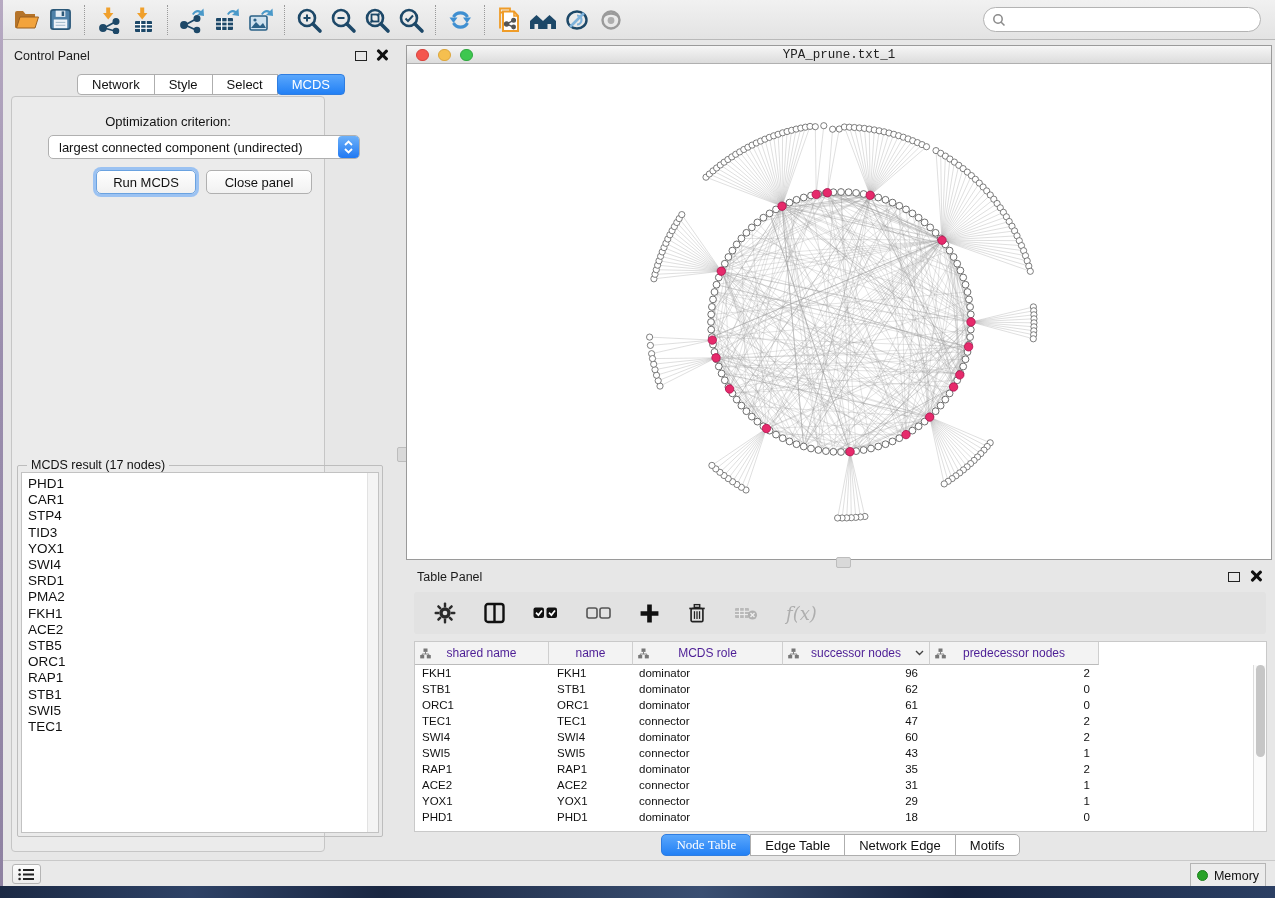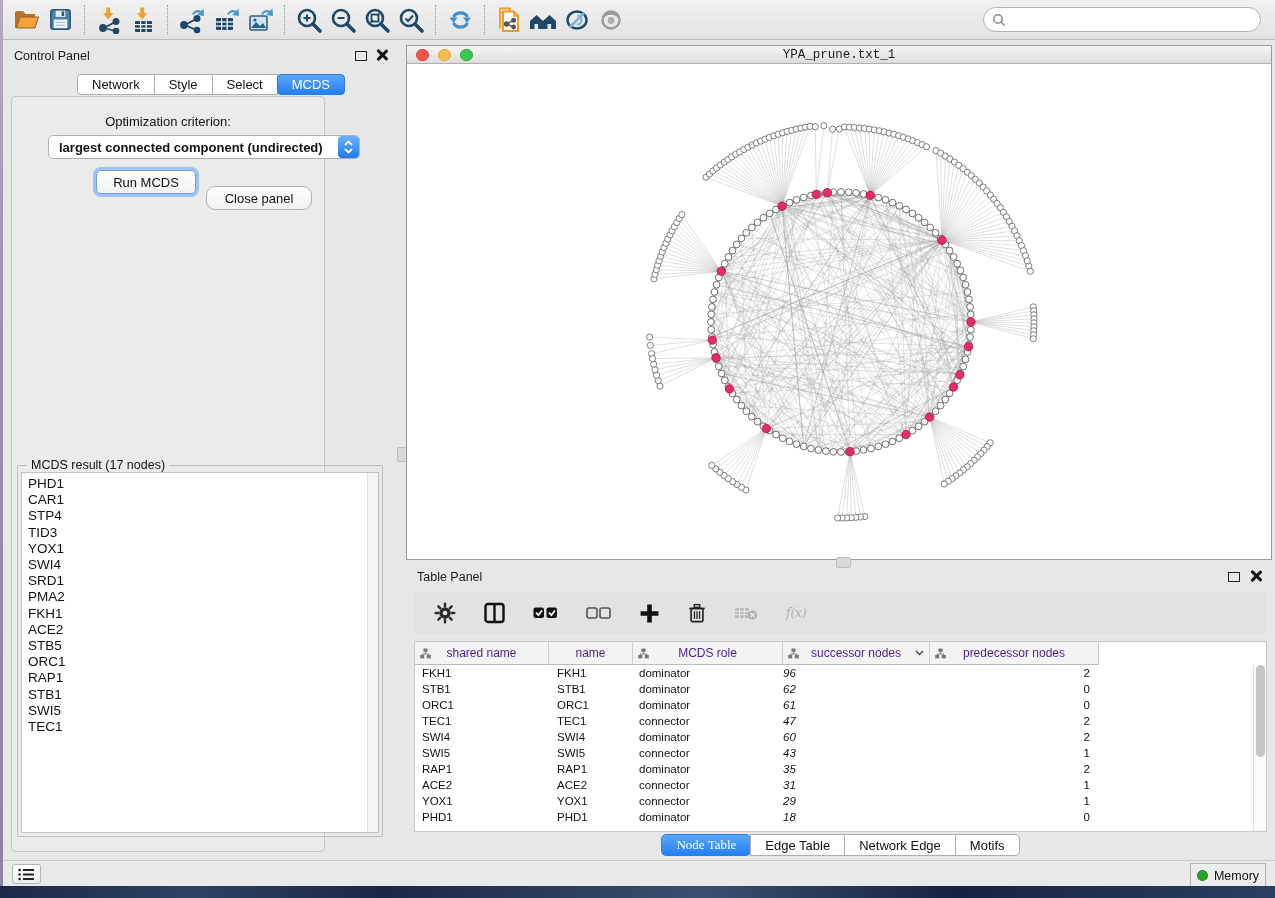--- a/index.html
+++ b/index.html
@@ -39,29 +39,29 @@
     font-size:13px; color:#111; display:flex; align-items:center; justify-content:center; padding:0 14px;}
   .seg.first { border-radius:4px 0 0 4px; margin-left:0;}
   .seg.sel-blue { background:linear-gradient(180deg,#5aa7fc,#2280f5); color:#fff;
     border:1px solid #2f7de0; border-radius:4px; }
   #cp-box { position:absolute; left:8px; top:51px; width:314px; height:756px;
     background:#ebebeb; border:1px solid #c6c6c6; border-radius:4px; }
   #opt-label { position:absolute; left:0; top:17px; width:100%; text-align:center;
     font-size:13px; color:#111; }
   #criterion-dd { position:absolute; left:36px; top:38px; width:312px; height:24px;
     background:#fff; border:1px solid #b0b0b0; border-radius:5px; font-size:13px; color:#111; }
-  #criterion-dd .val { position:absolute; left:10px; top:3.5px;font-weight:bold; }
+  #criterion-dd .val { position:absolute; left:10px; top:3.5px; }
   #dd-stepper { position:absolute; right:0px; top:0px; width:21px; height:22px;
     background:linear-gradient(180deg,#6db1f9,#2079f3); border-radius:4px;
     display:flex; flex-direction:column; align-items:center; justify-content:center; }
   .btn { position:absolute; height:24px; background:linear-gradient(180deg,#ffffff,#f1f1f1);
     border:1px solid #b0b0b0; border-radius:5px; font-size:13px; color:#111;
     display:flex; align-items:center; justify-content:center; }
   #run-btn { left:84px; top:73px; width:100px; box-shadow:0 0 0 3px rgba(90,160,248,.55); border-color:#6aa2e0;}
-  #closep-btn { left:194px; top:89px; width:106px;border-radius:9px; }
+  #closep-btn { left:194px; top:73px; width:106px; }
 
   #result-group { position:absolute; left:5px; top:368px; width:366px; height:372px;
     border:1px solid #bdbdbd; border-radius:2px; }
   #result-legend { position:absolute; left:9px; top:-8px; background:#ebebeb; padding:0 4px;
     font-size:12.5px; color:#111; }
   #result-list { position:absolute; left:3px; top:6px; right:3px; bottom:3px;
     background:#fff; border:1px solid #c2c2c2; overflow:hidden; }
   #result-list ul { list-style:none; padding:3px 0 0 6px; }
   #result-list li { font-size:13.5px; line-height:16.2px; color:#111; }
   #result-scroll { position:absolute; right:0; top:0; bottom:0; width:11px;
@@ -86,35 +86,35 @@
   #tl-green { left:53px; background:#3ec74f; border:1px solid #2fa83f;}
   #net-title { position:absolute; left:0; top:2px; width:100%; text-align:center;
     font-size:12.5px; color:#222;font-family:Liberation Mono, monospace; }
   #net-canvas { position:absolute; left:0; top:18px; }
 
   
   #table-panel { position:absolute; left:403px; top:566px; width:869px; height:292px; }
   #tp-float { right:35px; } #tp-close { right:13px; }
   #tp-toolbar { position:absolute; left:8px; top:26px; width:852px; height:42px;
     background:#e2e2e2; border-radius:3px; display:flex; align-items:center; padding-left:20px; gap:27px;}
-  .fx { font-family:"DejaVu Serif", serif; font-style:italic; font-size:12px; color:#aeaeae; }
+  .fx { font-family:"DejaVu Serif", serif; font-style:italic; font-size:18px; color:#aeaeae; }
   #node-table { position:absolute; left:8px; top:75px; width:853px; height:191px;
     background:#fff; border:1px solid #c9c9c9; }
   #nt-header { position:absolute; left:0; top:0; height:23px; display:flex; }
   .hcell { position:relative; height:23px; background:#f3f3f3;
     border-right:1px solid #cfcfcf; border-bottom:1px solid #bbb; }
   .hcell span.lbl { position:absolute; left:0; top:4px; width:100%; text-align:center;
     font-size:12px; color:#4c1d95; }
   .grip { position:absolute; left:5px; top:6px; }
   .sort-ch { position:absolute; right:5px; top:8px; }
   #nt-rows { position:absolute; left:0; top:23px; right:13px; bottom:0; overflow:hidden;}
   .trow { display:flex; height:16px; }
   .tcell { font-size:11.5px; color:#111; line-height:16px; white-space:nowrap; overflow:hidden;}
   .c0{width:134px; padding-left:7px;} .c1{width:84px; padding-left:8px;}
-  .c2{width:150px; padding-left:6px;} .c3{width:147px; padding-right:12px;font-style:italic;}
+  .c2{width:150px; padding-left:6px;} .c3{width:147px; text-align:right; padding-right:12px;}
   .c4{width:169px; text-align:right; padding-right:9px;}
   #nt-scroll { position:absolute; right:0; top:23px; bottom:0; width:13px;
     background:#fbfbfb; border-left:1px solid #ddd; }
   #nt-thumb { position:absolute; left:1.5px; top:0px; width:9px; height:92px;
     background:#c6c6c6; border-radius:5px; }
   #tp-tabs { position:absolute; left:0; top:268px; width:100%; display:flex; justify-content:center;}
   #tp-tabs .wrap { display:flex; height:22px; }
   #tp-tabs .seg { font-size:13px; height:22px; }
   #tp-tabs .seg.first.sel-blue { border-radius:5px;font-family:Liberation Serif, serif; }
   #tp-tabs .seg.last { border-radius:0 5px 5px 0; }

